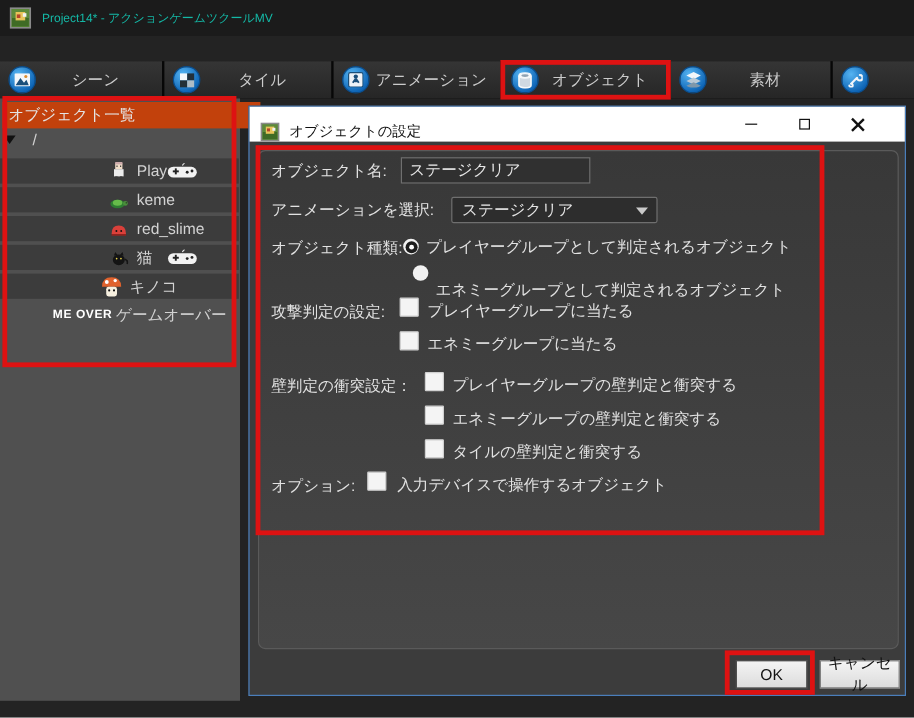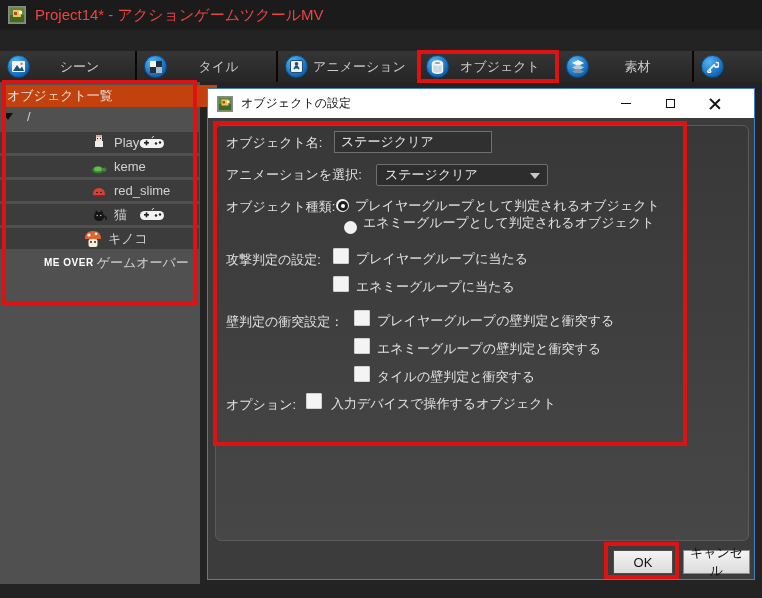--- a/index.html
+++ b/index.html
@@ -6,21 +6,21 @@
   html,body { width:762px; height:598px; }
   #app {
     position:relative; width:762px; height:598px; overflow:hidden;
     background:#232323;
     font-family:"Liberation Sans","DejaVu Sans",sans-serif;
     -webkit-font-smoothing:antialiased;
   }
   
   .titlebar { position:absolute; left:0; top:0; width:762px; height:30px;
     background:#1b1b1b; display:flex; align-items:center; padding-left:8px; gap:9px; }
-  .titlebar .title { color:#ef4444; font-size:15px; }
+  .titlebar .title { color:#14b8a6; font-size:10px; }
   
   .menubar { position:absolute; left:0; top:30px; width:762px; height:21px;
     background:#272727; display:flex; align-items:center; padding-left:9px; gap:21px; }
   .menu-item { color:#d6d6d6; font-size:12px; cursor:default; }
   
   .tabbar { position:absolute; left:0; top:51px; width:762px; height:31px;
     background:#070707; display:flex; gap:2px; }
   .tab { height:31px; background:linear-gradient(#353535,#262626);
     display:flex; align-items:center; color:#cbcbcb; font-size:13px; position:relative; }
   .tab .tab-lbl { flex:1; text-align:center; padding-right:6px; }
@@ -40,21 +40,21 @@
     border-top:7px solid #111; margin-left:3px; margin-right:14px; }
   .sprite { flex:0 0 16px; width:16px; height:16px; margin-left:44px; margin-right:7px; }
   .sprite.big { flex-basis:20px; width:20px; height:20px; margin-left:36px; margin-right:5px; }
   .gamepad { position:absolute; right:34px; top:4px; width:26px; height:13px; }
   .go-thumb { color:#fff; font-weight:bold; font-size:10px; letter-spacing:0.5px;
     margin-left:0; margin-right:3px; white-space:nowrap; }
   
   .dialog { position:absolute; left:207px; top:88px; width:548px; height:492px;
     background:#3c3c3c; border:1px solid #4a7ebb; }
   .dialog-titlebar { position:absolute; left:0; top:0; width:546px; height:29px;
-    background:#ffffff; display:flex; align-items:center; padding-left:9px; gap:8px; }
+    background:#ffffff; display:flex; align-items:flex-end; padding-left:9px; gap:8px; }
   .dialog-title { color:#101010; font-size:12px; }
   .win-controls { position:absolute; right:18px; top:0; height:29px; display:flex; }
   .win-btn { width:44px; height:29px; display:flex; align-items:center; justify-content:center; cursor:default; }
   .glyph-min { width:10px; height:1px; background:#111; display:block; }
   .glyph-max { width:9px; height:9px; border:1px solid #111; display:block; }
   .glyph-close { position:relative; width:11px; height:11px; display:block; }
   .glyph-close::before,.glyph-close::after { content:""; position:absolute; left:5px; top:-1px;
     width:1.5px; height:14px; background:#111; }
   .glyph-close::before{ transform:rotate(45deg);} .glyph-close::after{ transform:rotate(-45deg);}
   .panel { position:absolute; left:7px; top:36px; width:534px; height:416px;
@@ -280,21 +280,21 @@
     <span class="flabel" style="left:18px;top:77px;">アニメーションを選択:</span>
     <div class="dropdown" style="left:168px;top:75px;">
       <span>ステージクリア</span>
       <span class="dd-arrow"></span>
     </div>
 
     <span class="flabel" style="left:18px;top:109px;">オブジェクト種類:</span>
     <span class="radio selected" style="left:128px;top:110px;"></span>
     <span class="ftext" style="left:147px;top:108px;">プレイヤーグループとして判定されるオブジェクト</span>
     <span class="radio" style="left:136px;top:132px;"></span>
-    <span class="ftext" style="left:155px;top:125px;font-family:Liberation Mono, monospace;">エネミーグループとして判定されるオブジェクト</span>
+    <span class="ftext" style="left:155px;top:144px;font-family:Liberation Mono, monospace;">エネミーグループとして判定されるオブジェクト</span>
 
     <span class="flabel" style="left:18px;top:162px;">攻撃判定の設定:</span>
     <span class="checkbox" style="left:125px;top:159px;"></span>
     <span class="ftext" style="left:148px;top:161px;">プレイヤーグループに当たる</span>
     <span class="checkbox" style="left:125px;top:187px;"></span>
     <span class="ftext" style="left:148px;top:189px;">エネミーグループに当たる</span>
 
     <span class="flabel" style="left:18px;top:224px;">壁判定の衝突設定：</span>
     <span class="checkbox" style="left:146px;top:221px;"></span>
     <span class="ftext" style="left:169px;top:223px;">プレイヤーグループの壁判定と衝突する</span>

